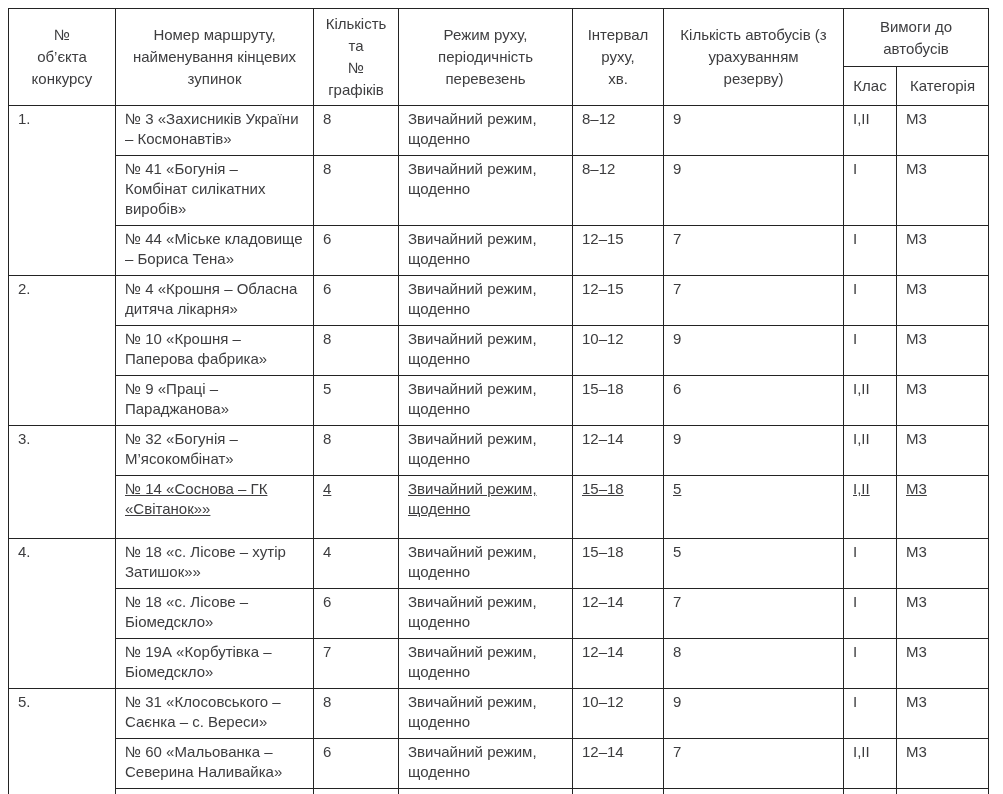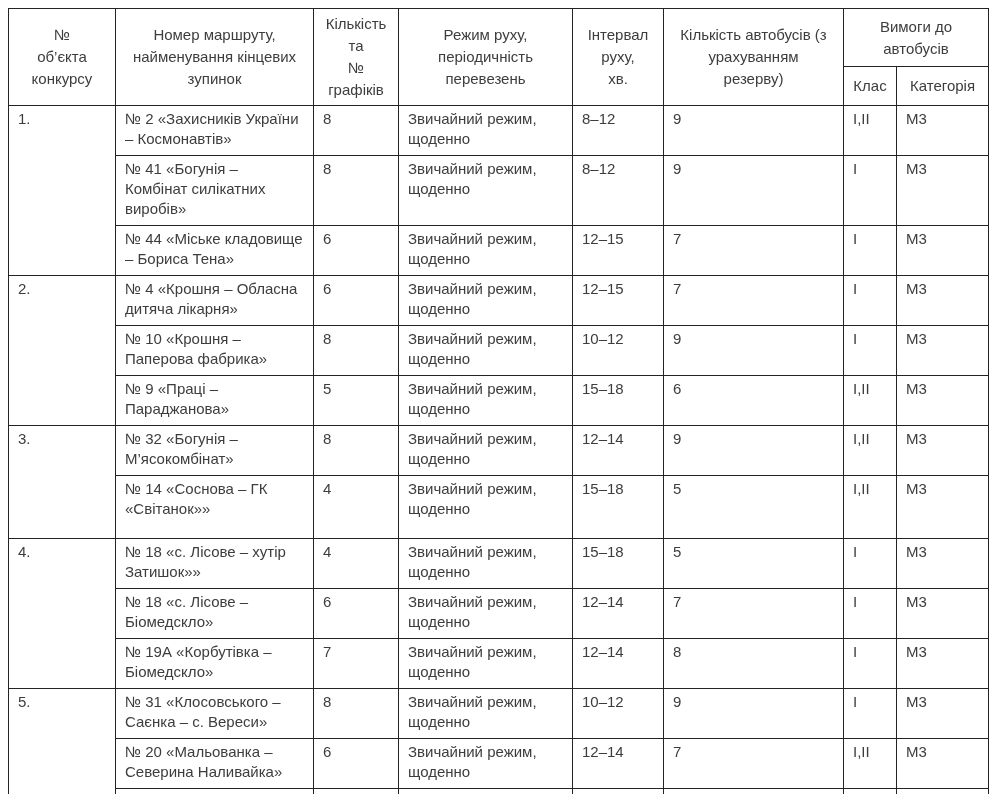--- a/index.html
+++ b/index.html
@@ -39,21 +39,21 @@
   thead tr.h2 { height: 35px; }
   
   tbody td {
     font-size: 15px;
     line-height: 20px;
     vertical-align: top;
     text-align: left;
     padding: 3px 9px 6px 9px;
   }
   tbody tr { height: 41px; }
-  tbody tr.row-tall { height: 63px; }
+  tbody tr.row-tall { height: 63px; text-decoration: underline; }
   td.c-num { vertical-align: top; }
 </style>
 </head>
 <body>
 
 <div class="page">
   <table class="routes">
     <colgroup>
       <col style="width:107px">
         <col style="width:198px">
@@ -90,21 +90,21 @@
       </tr>
       <tr class="h2">
         <th>Клас</th>
         <th>Категорія</th>
       </tr>
     </thead>
     <tbody>
 
       <tr>
         <td class="c-num" rowspan="3">1.</td>
-        <td>№ 2 «Захисників України – Космонавтів»</td>
+        <td>№ 3 «Захисників України – Космонавтів»</td>
         <td>8</td>
         <td>Звичайний режим, щоденно</td>
         <td>8–12</td>
         <td>9</td>
         <td>I,II</td>
         <td>М3</td>
       </tr>
       <tr>
         <td>№ 41 «Богунія – Комбінат силікатних виробів»</td>
         <td>8</td>
@@ -206,21 +206,21 @@
         <td class="c-num" rowspan="3">5.</td>
         <td>№ 31 «Клосовського – Саєнка – с. Вереси»</td>
         <td>8</td>
         <td>Звичайний режим, щоденно</td>
         <td>10–12</td>
         <td>9</td>
         <td>I</td>
         <td>М3</td>
       </tr>
       <tr>
-        <td>№ 20 «Мальованка – Северина Наливайка»</td>
+        <td>№ 60 «Мальованка – Северина Наливайка»</td>
         <td>6</td>
         <td>Звичайний режим, щоденно</td>
         <td>12–14</td>
         <td>7</td>
         <td>I,II</td>
         <td>М3</td>
       </tr>
       <tr>
         <td>№ 58 «Мальованка – Діагностичний центр»</td>
         <td>7</td>

